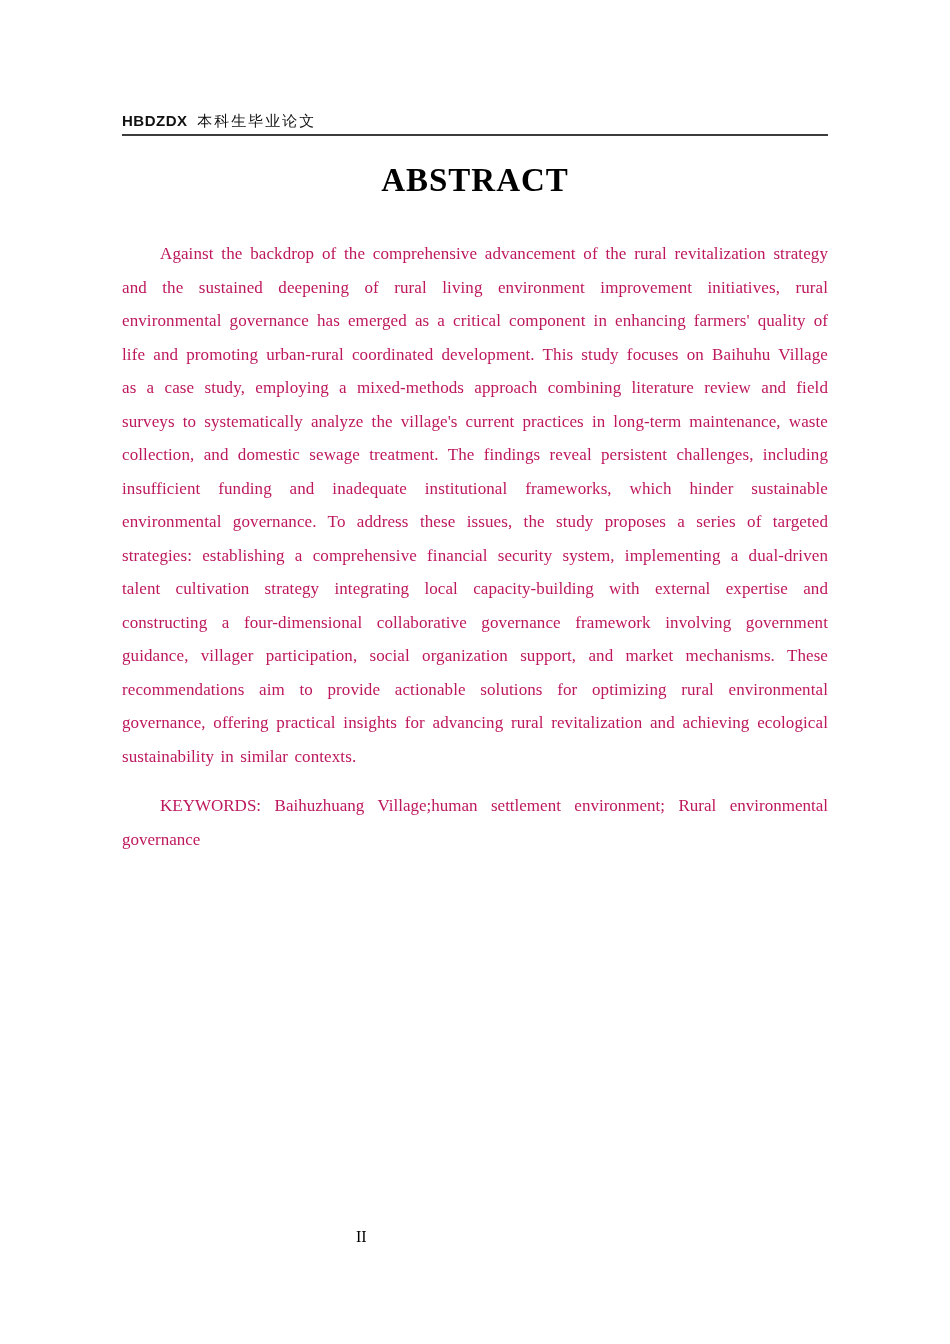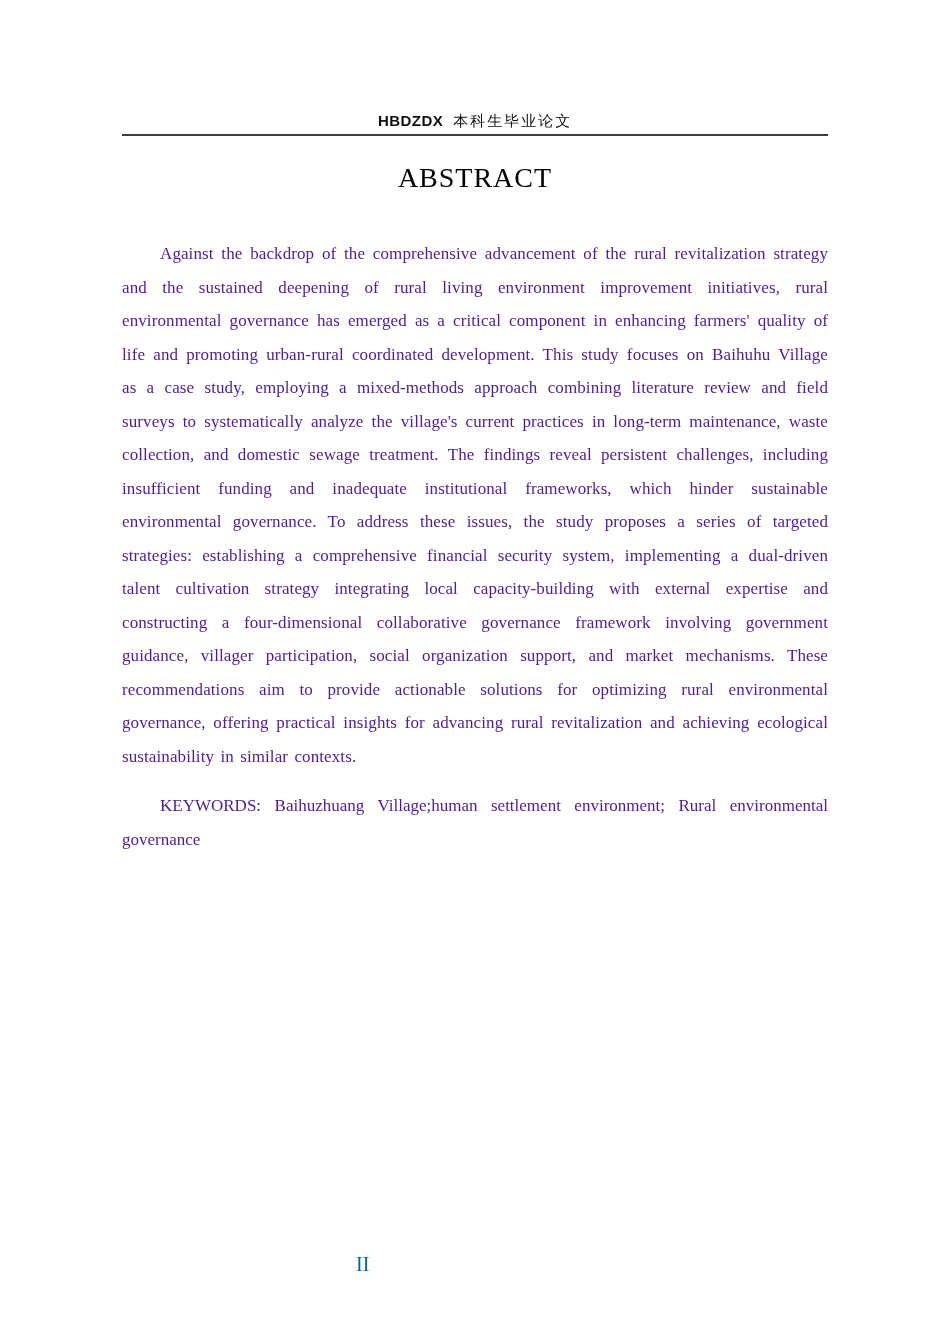--- a/index.html
+++ b/index.html
@@ -13,21 +13,21 @@
     margin: 0 auto;
     background: #ffffff;
     overflow: hidden;
   }
 
   .running-header {
     position: absolute;
     top: 110px;
     left: 122px;
     width: 706px;
-    text-align: center;
+    text-align: left;
     font-size: 15px;
     line-height: 22px;
     border-bottom: 2px solid #3d3d3d;
     padding-bottom: 2px;
     color: #111111;
     white-space: nowrap;
   }
   .running-header .latin {
     font-family: "Liberation Sans", sans-serif;
     font-weight: 600;
@@ -38,54 +38,54 @@
     margin-left: 6px;
     letter-spacing: 2px;
   }
 
   .doc-title {
     position: absolute;
     top: 162px;
     left: 0;
     width: 100%;
     text-align: center;
-    font-size: 28px;
-    font-weight: normal;
+    font-size: 33px;
+    font-weight: bold;
     letter-spacing: 1px;
     color: #000000;
   }
 
   .content {
     position: absolute;
     top: 237px;
     left: 122px;
     width: 706px;
     font-size: 17px;
     line-height: 33.5px;
     text-align: justify;
-    color: #4c1d95;
+    color: #be185d;
   }
   .abstract-body {
     text-indent: 38px;
     word-spacing: 2px;
     letter-spacing: 0.1px;
   }
   .keywords {
     text-indent: 38px;
     word-spacing: 7px;
     margin-top: 16px;
   }
 
   .page-number {
     position: absolute;
-    top: 1254px;
+    top: 1227px;
     left: 356px;
-    font-size: 20px;
+    font-size: 16px;
     line-height: 20px;
-    color: #0369a1;
+    color: #000000;
   }
 </style>
 </head>
 <body>
 
 <div class="page">
 
   <div class="running-header">
     <span class="latin">HBDZDX</span>
     <span class="cn">本科生毕业论文</span>

